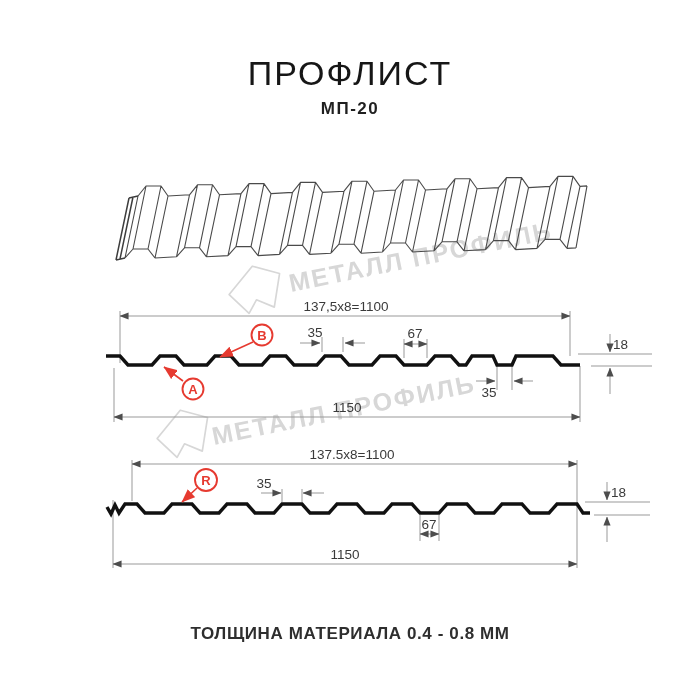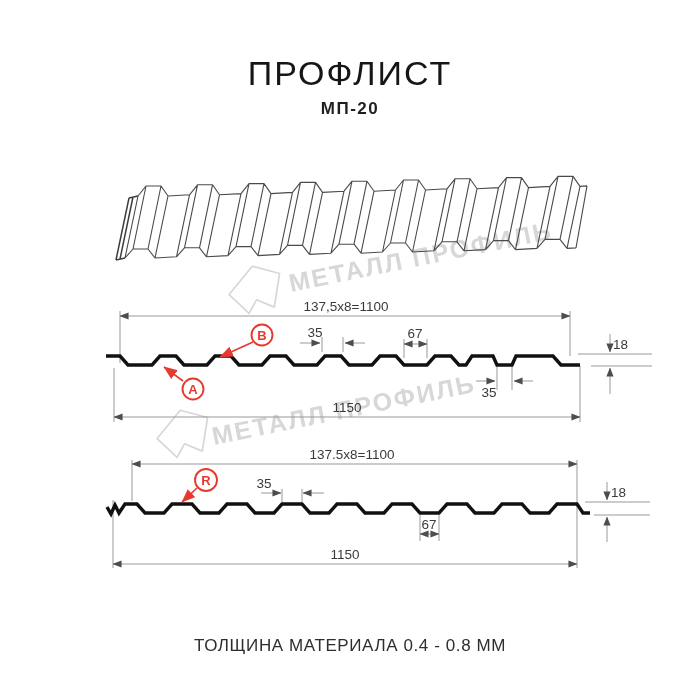--- a/index.html
+++ b/index.html
@@ -7,21 +7,21 @@
     --dimtxt:#3a3a3a; --draw:#4a4a4a; --arrowfill:#4d4d4d; --prof:#111111;
   }
   html,body{margin:0;padding:0;}
   body{width:700px;height:700px;background:#ffffff;position:relative;
        font-family:"Liberation Sans", sans-serif;overflow:hidden;}
   .title{position:absolute;left:0;top:54px;width:700px;text-align:center;
          font-size:34px;font-weight:400;letter-spacing:2px;color:var(--ink);}
   .subtitle{position:absolute;left:0;top:99px;width:700px;text-align:center;
          font-size:17px;font-weight:700;letter-spacing:1.5px;color:#1f1f1f;}
   .footer{position:absolute;left:0;top:624px;width:700px;text-align:center;
-         font-size:17px;font-weight:400;letter-spacing:0.6px;color:#2e2e2e;margin-top:12px;}
+         font-size:17px;font-weight:700;letter-spacing:0.6px;color:#2e2e2e;}
   svg{position:absolute;left:0;top:0;}
   .ext{stroke:var(--dim);stroke-width:1;fill:none;}
   .dimln{stroke:var(--dim);stroke-width:1;fill:none;}
   .arrfill{fill:var(--arrowfill);}
   .redfill{fill:var(--red);}
   .dimtxt{font:13.5px "Liberation Sans",sans-serif;fill:var(--dimtxt);}
   .mid{text-anchor:middle;}
   .prof{stroke:var(--prof);stroke-width:3.4;fill:none;stroke-linejoin:miter;}
   .sheet{stroke:var(--draw);stroke-width:1.1;fill:none;stroke-linejoin:round;}
   .sheetedge{stroke:#3d3d3d;stroke-width:1.5;fill:none;}

